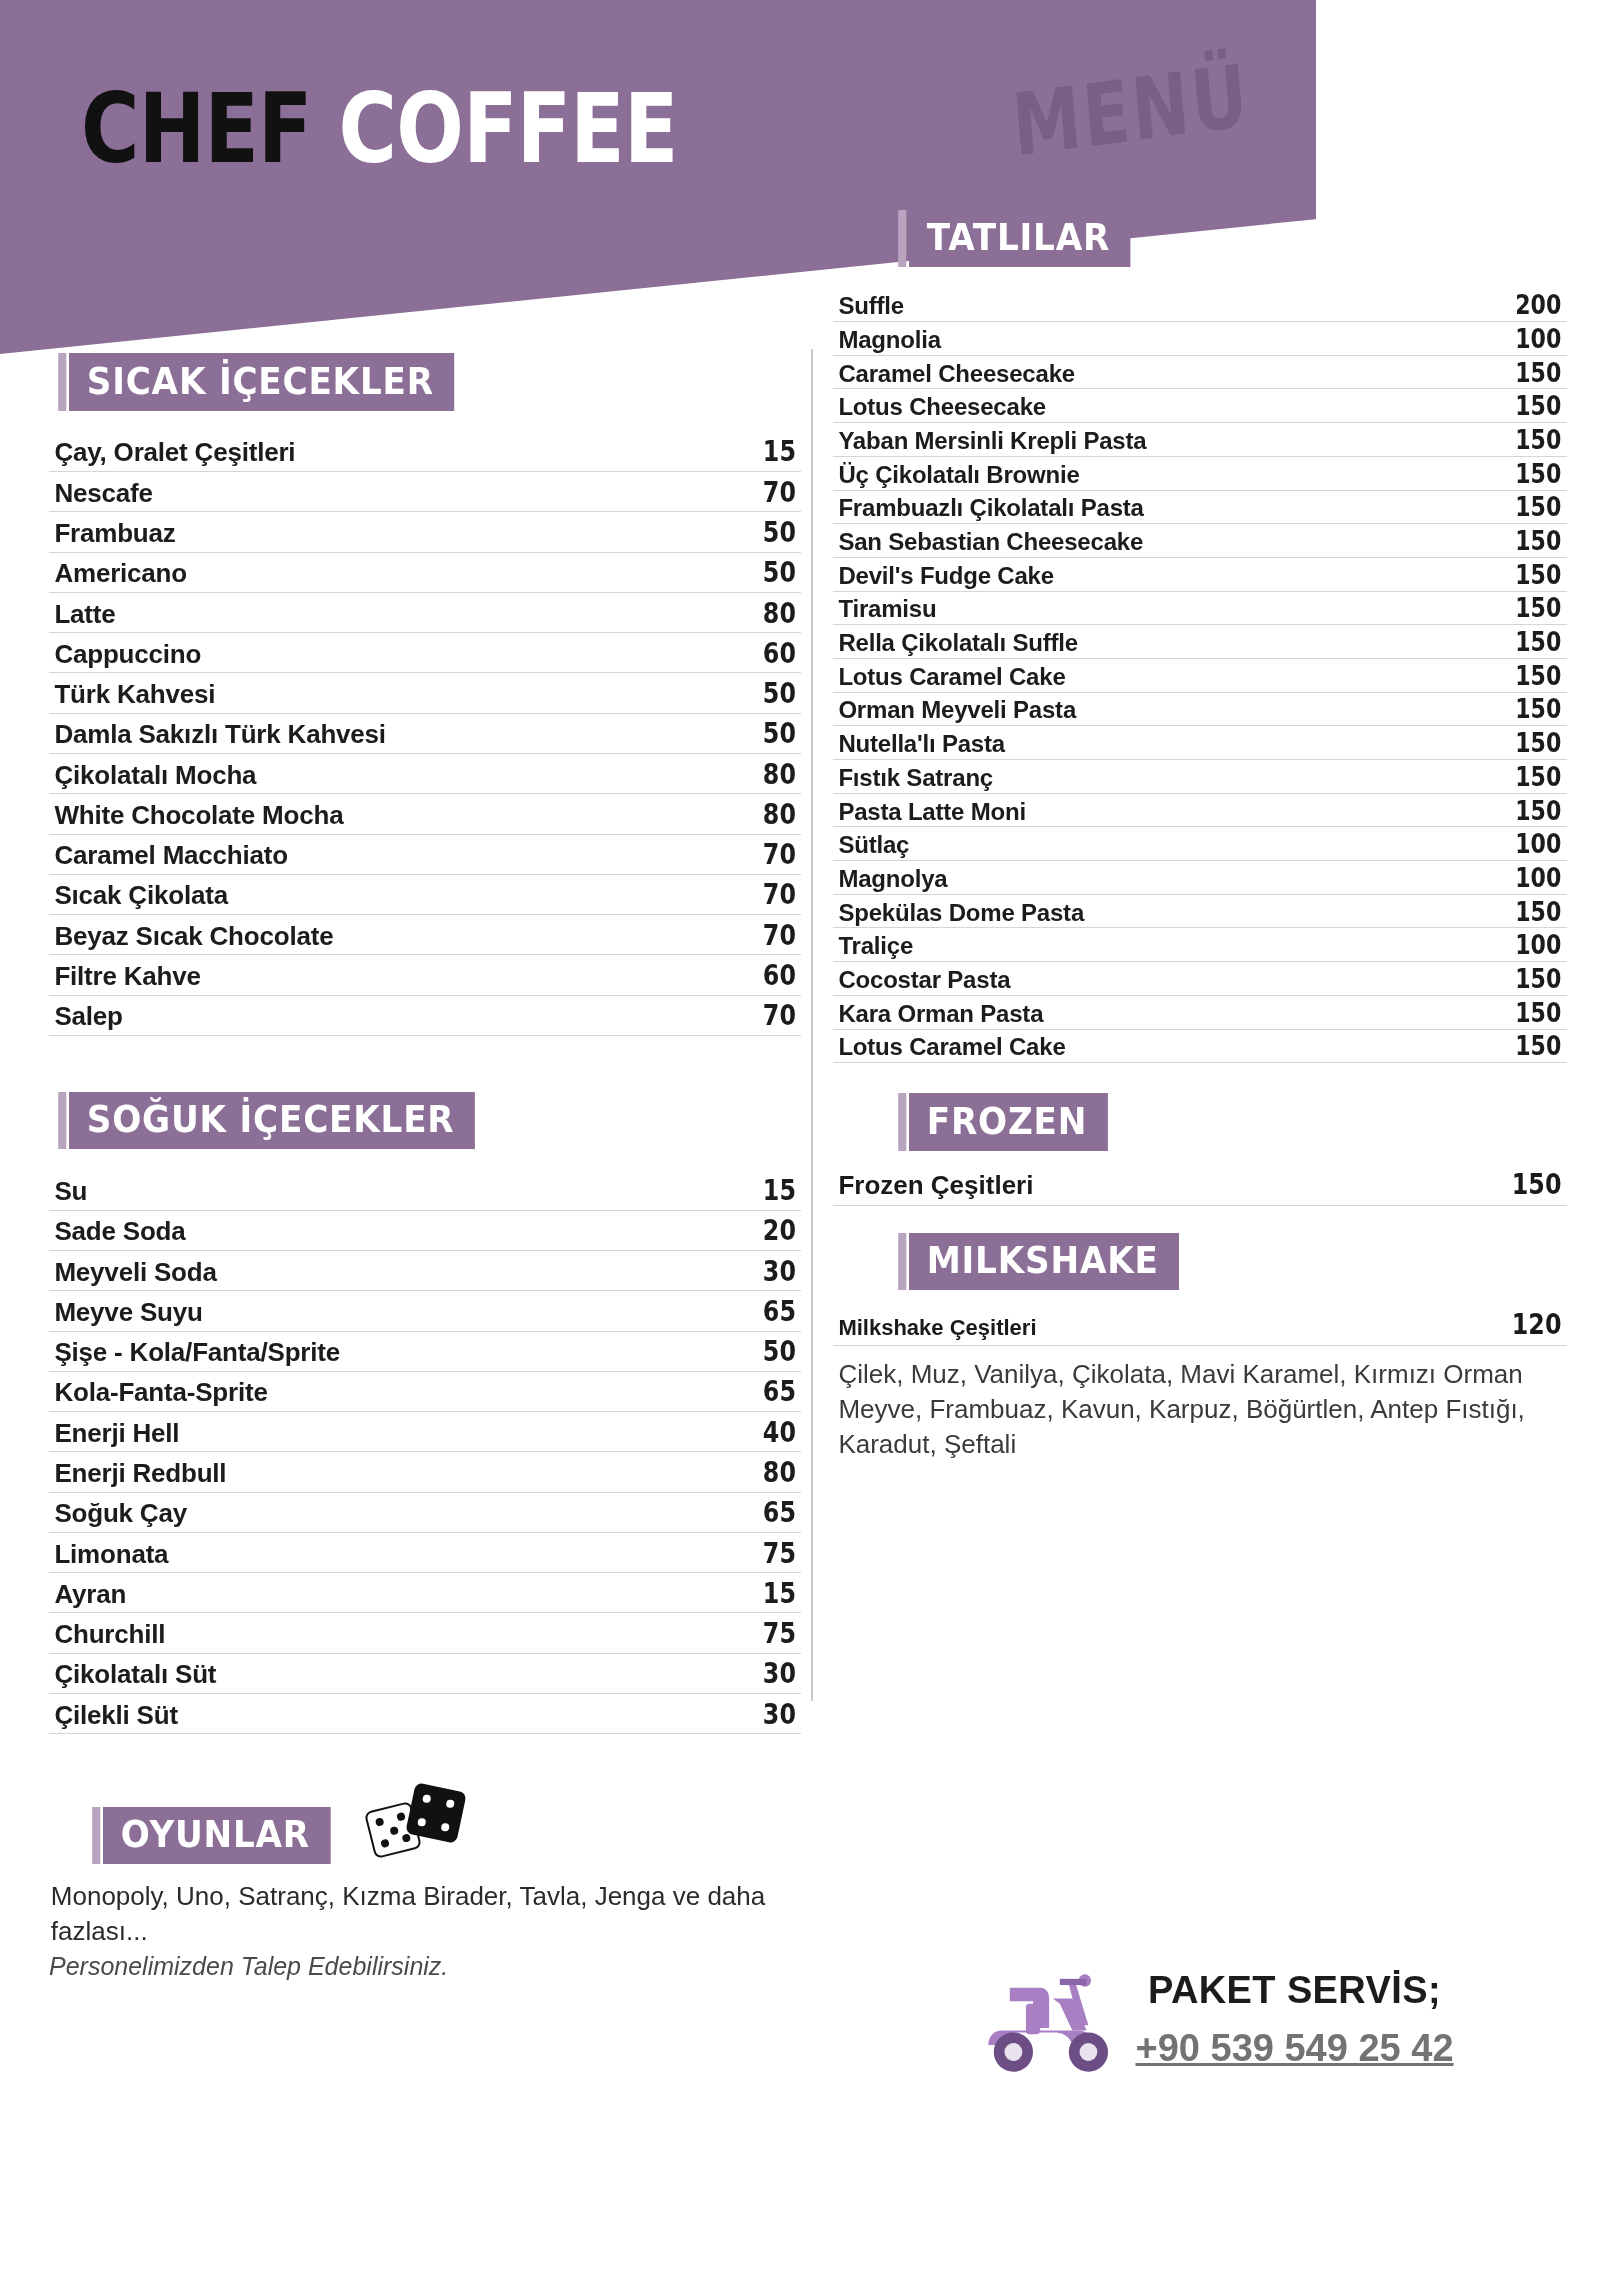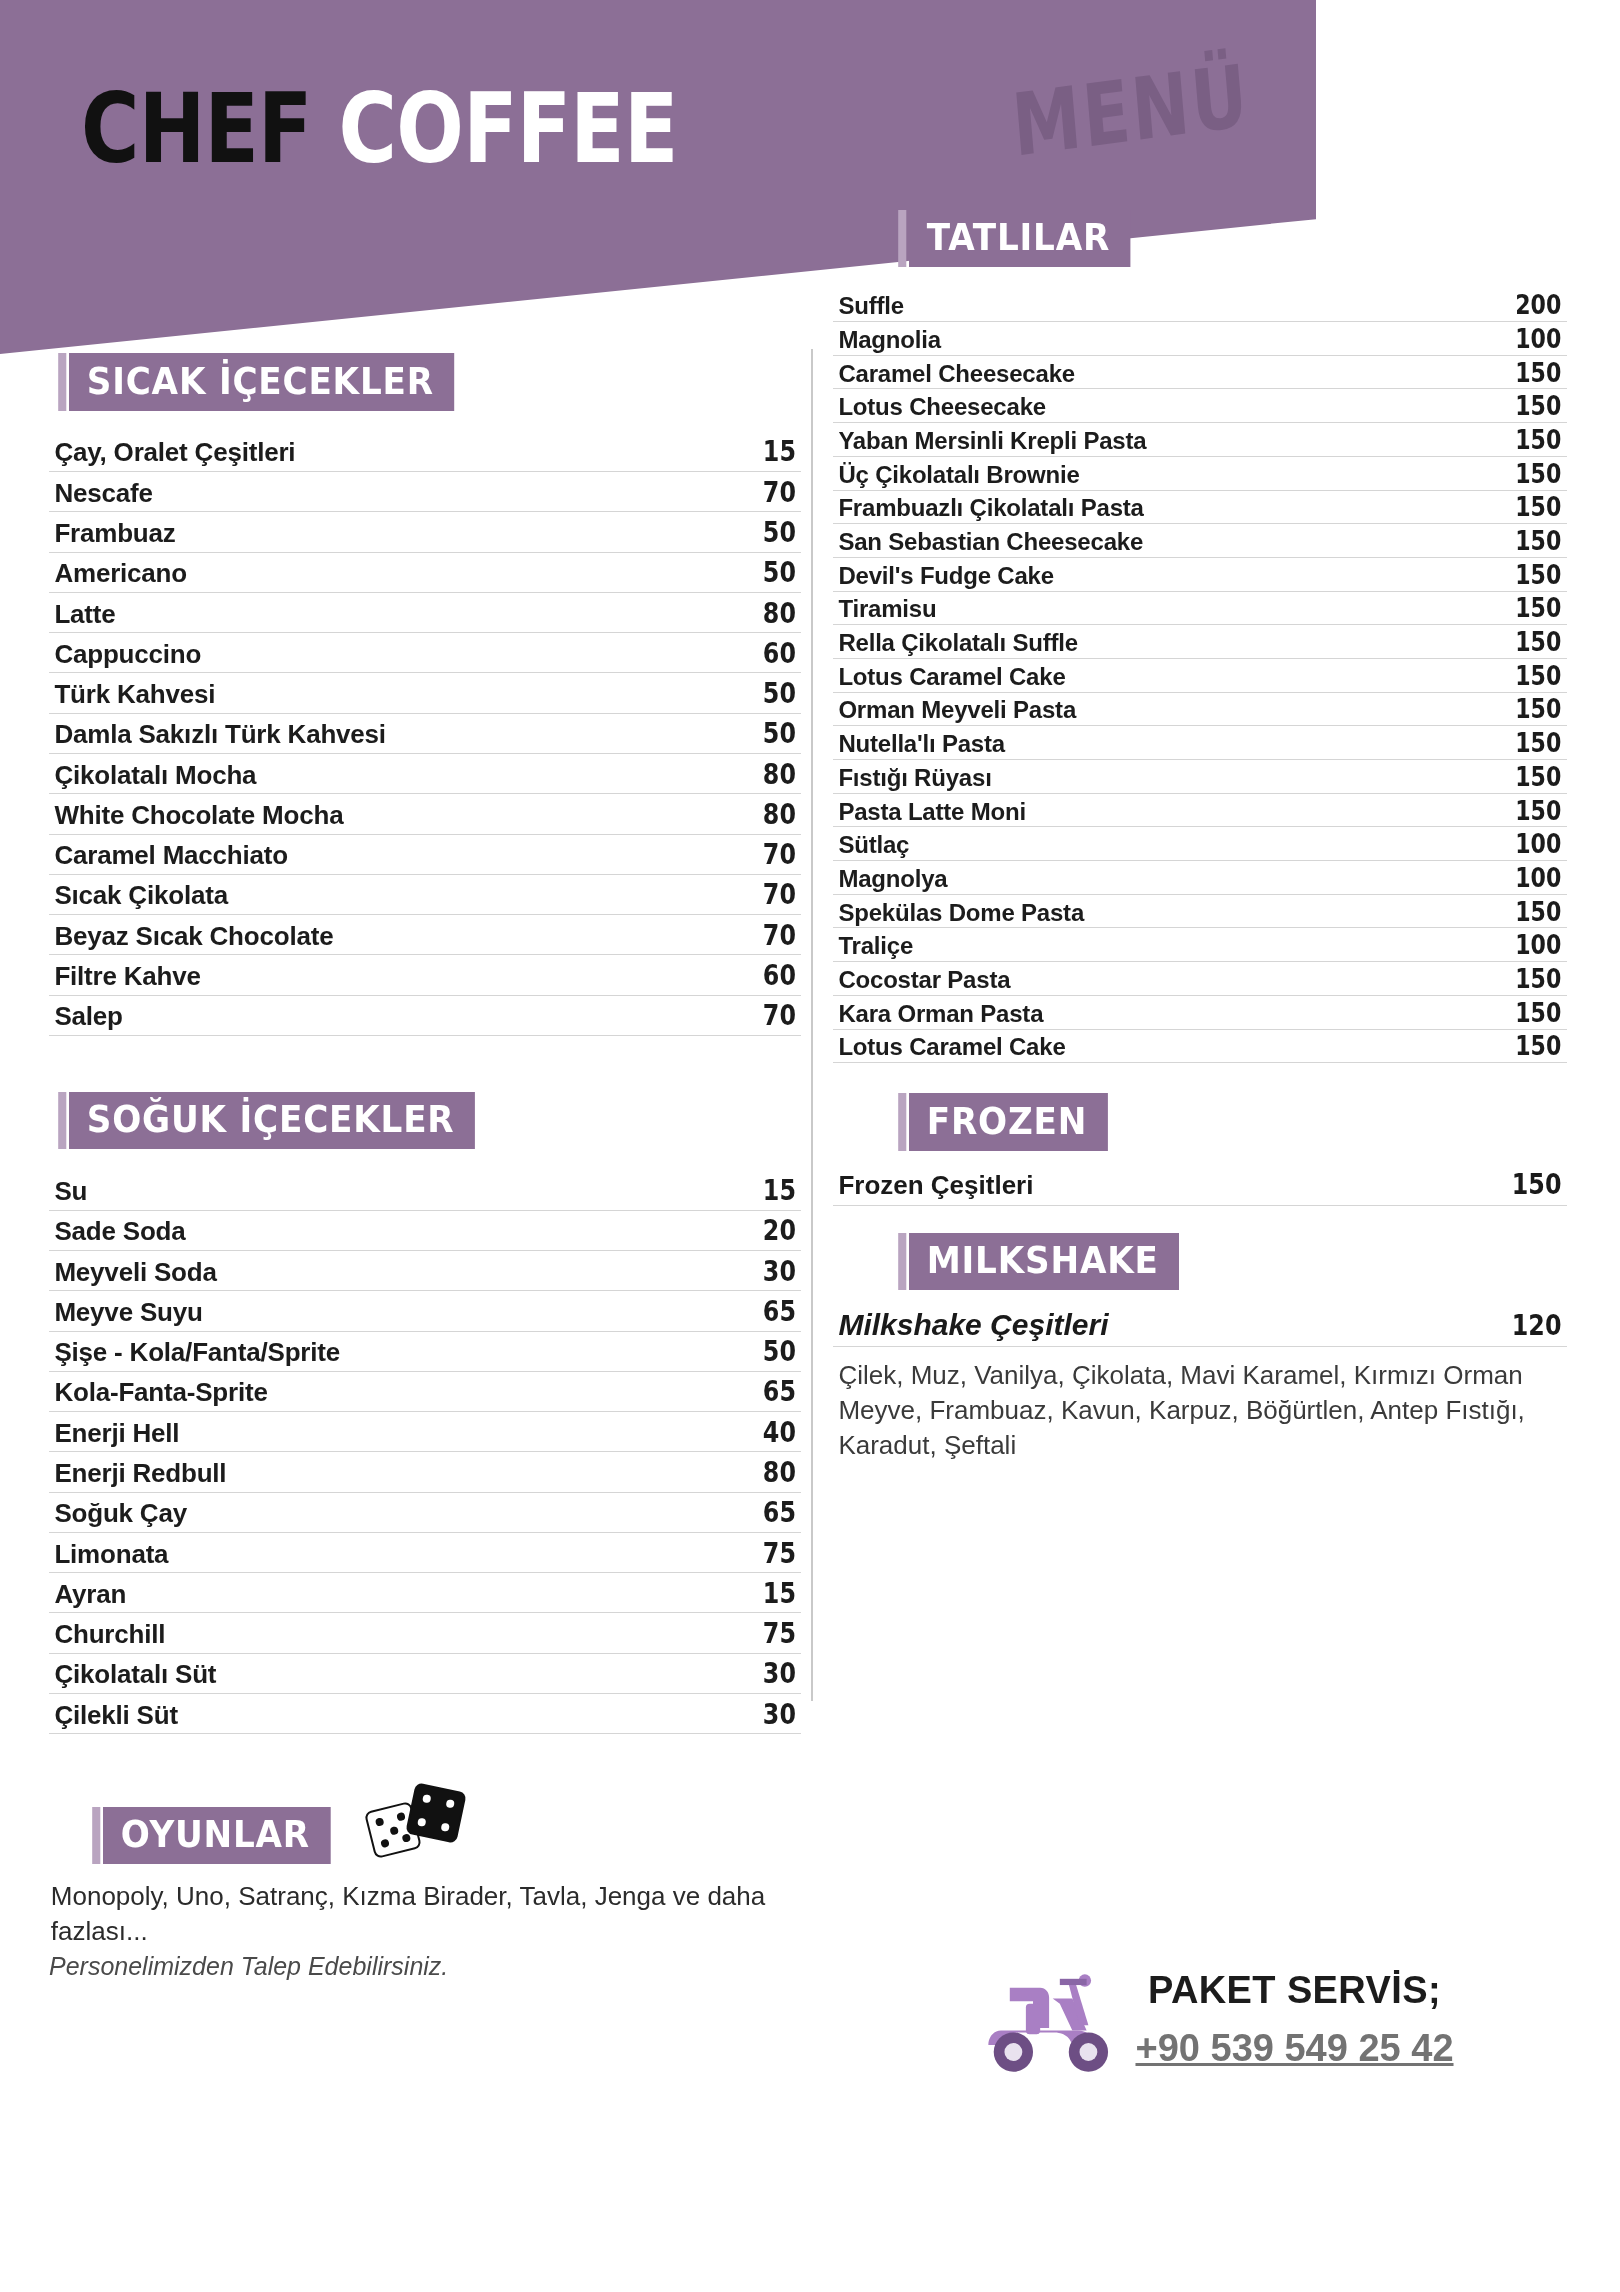--- a/index.html
+++ b/index.html
@@ -145,21 +145,21 @@
     padding: 5.4px 5.4px 3.6px 5.4px;
     margin-top: 12.5px;
     gap: 20px;
   }
   .single-row .nm { font-size: 26px; font-weight: 700; }
   .single-row .pr {
     font-size: 28px; font-weight: 900;
     font-family: "DejaVu Sans", sans-serif;
     transform: scaleX(0.85); transform-origin: right center;
   }
-  .single-row.big .nm { font-size: 30px; font-style: italic; }
+  .single-row.big .nm { font-size: 22px; }
   .flavors {
     margin-top: 10.7px;
     font-size: 26px;
     line-height: 1.35;
     color: #3a3a3a;
     padding: 0 5.4px;
   }
 
   
   .games-block { margin-top: 49px; position: relative; }
@@ -454,21 +454,21 @@
           </div>
         <div class="item">
             <span class="nm">Orman Meyveli Pasta</span>
             <span class="pr">150</span>
           </div>
         <div class="item">
             <span class="nm">Nutella'lı Pasta</span>
             <span class="pr">150</span>
           </div>
         <div class="item">
-            <span class="nm">Fıstığı Rüyası</span>
+            <span class="nm">Fıstık Satranç</span>
             <span class="pr">150</span>
           </div>
         <div class="item">
             <span class="nm">Pasta Latte Moni</span>
             <span class="pr">150</span>
           </div>
         <div class="item">
             <span class="nm">Sütlaç</span>
             <span class="pr">100</span>
           </div>

